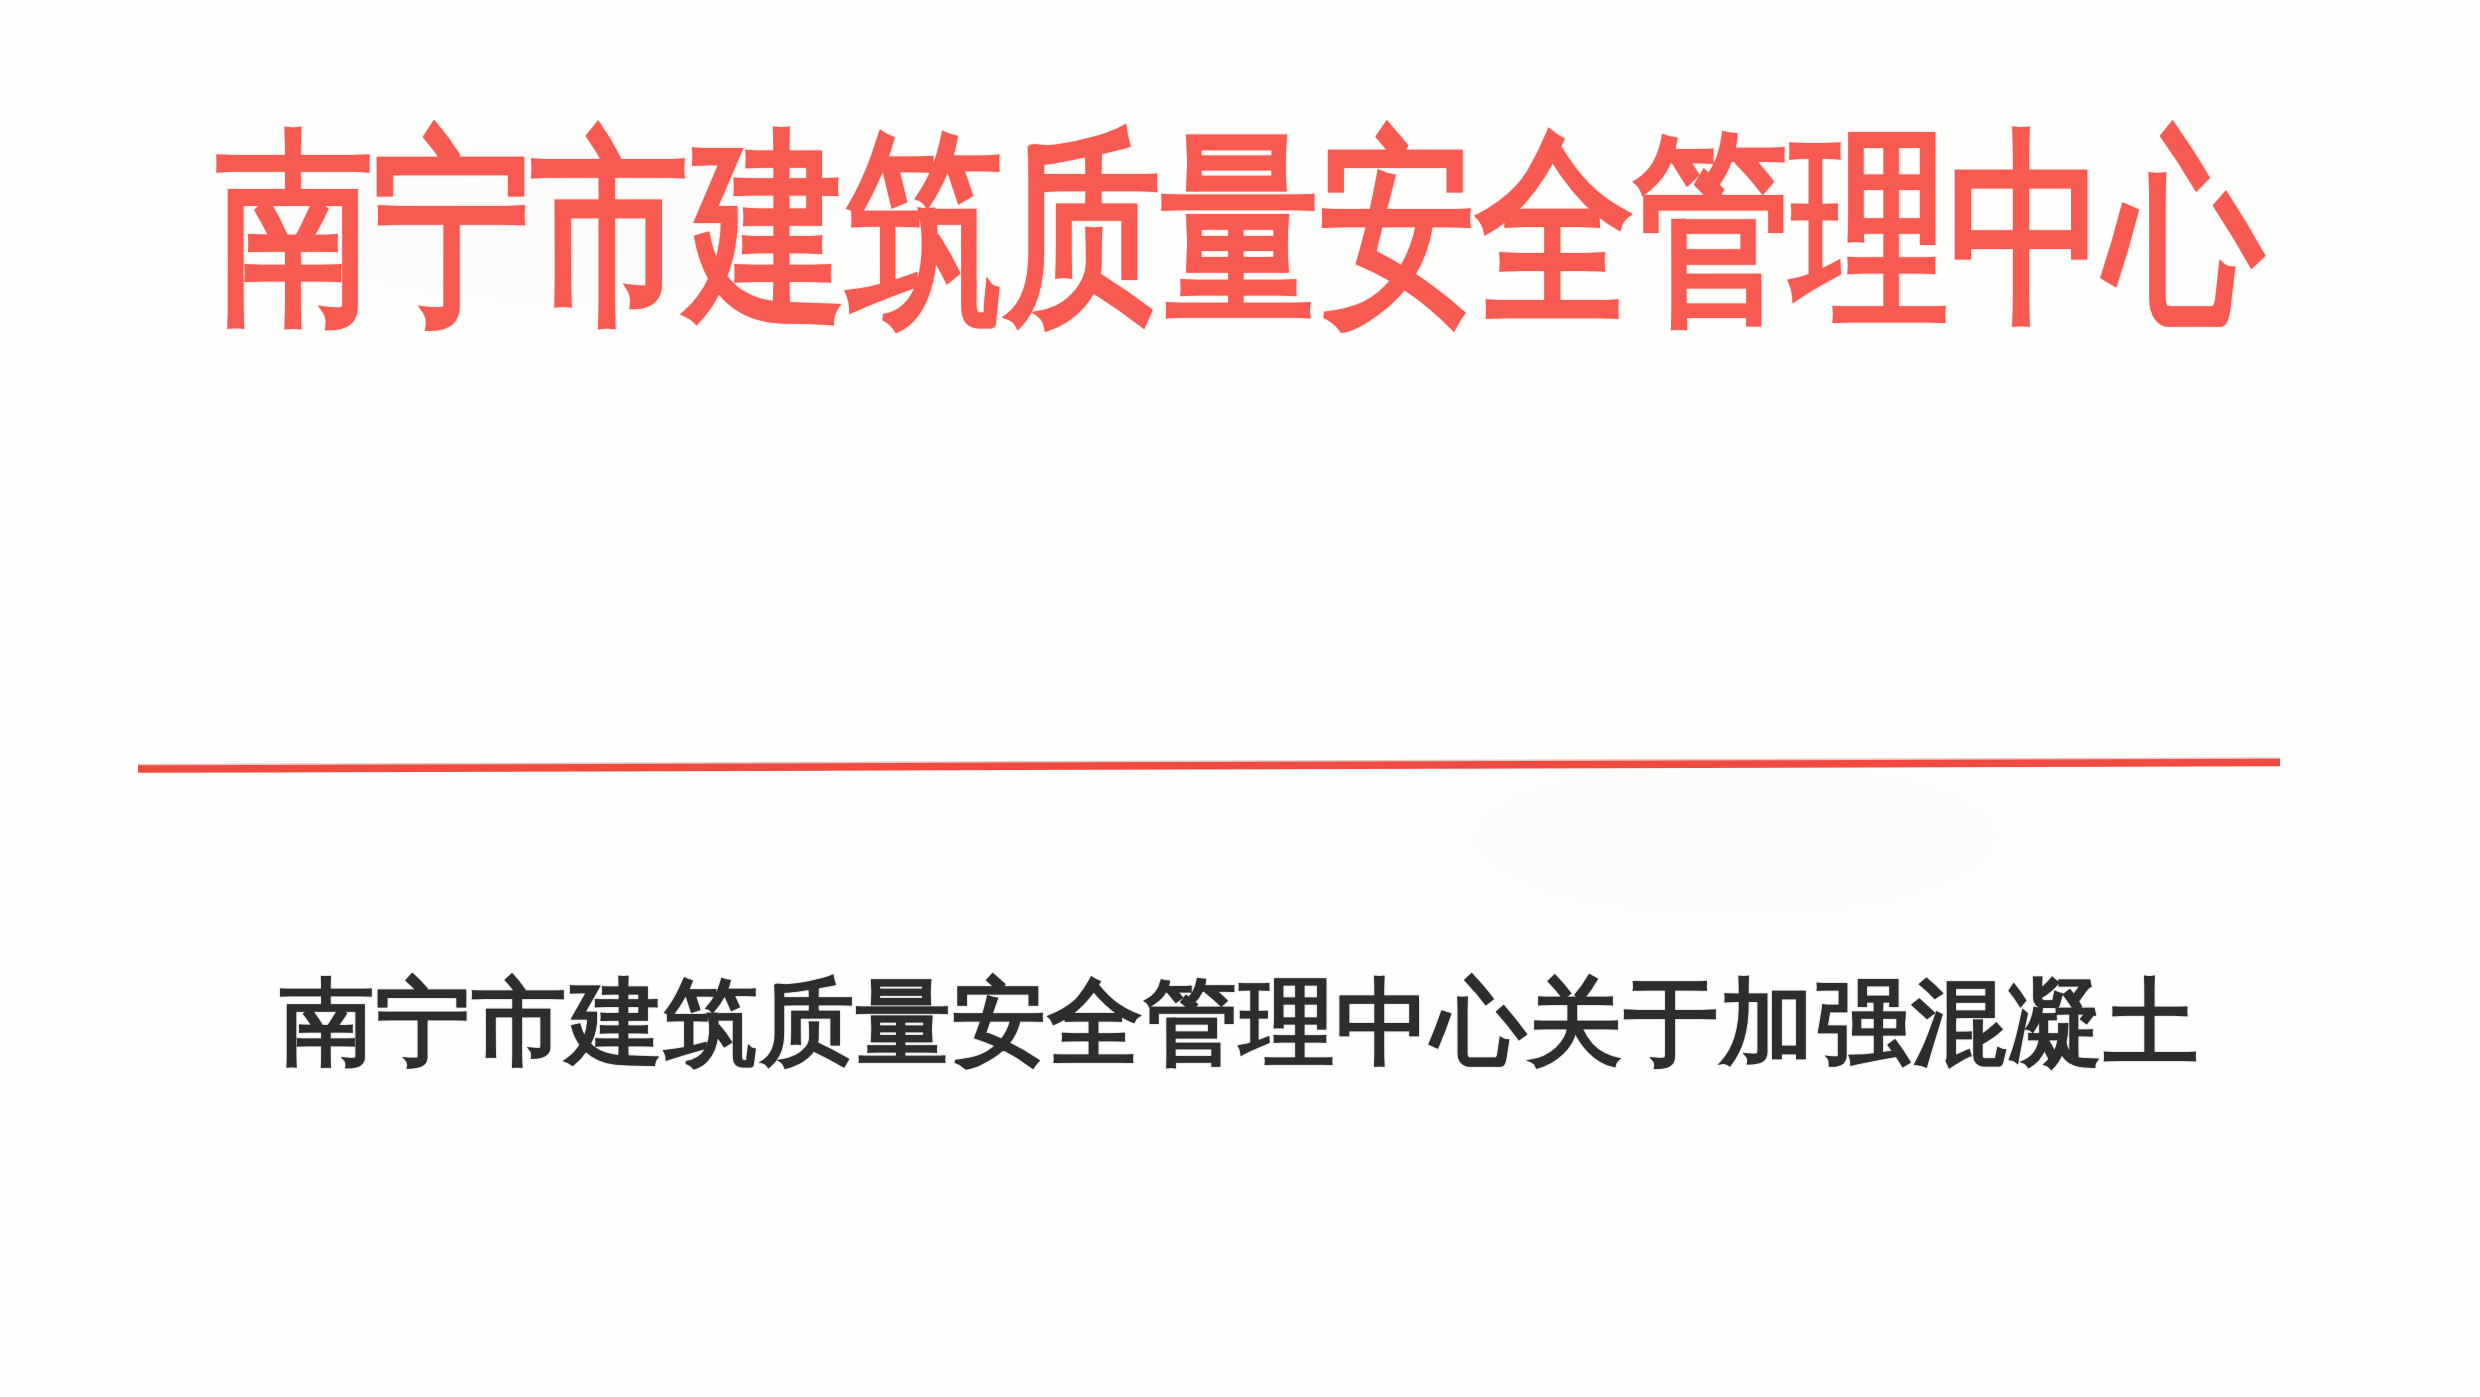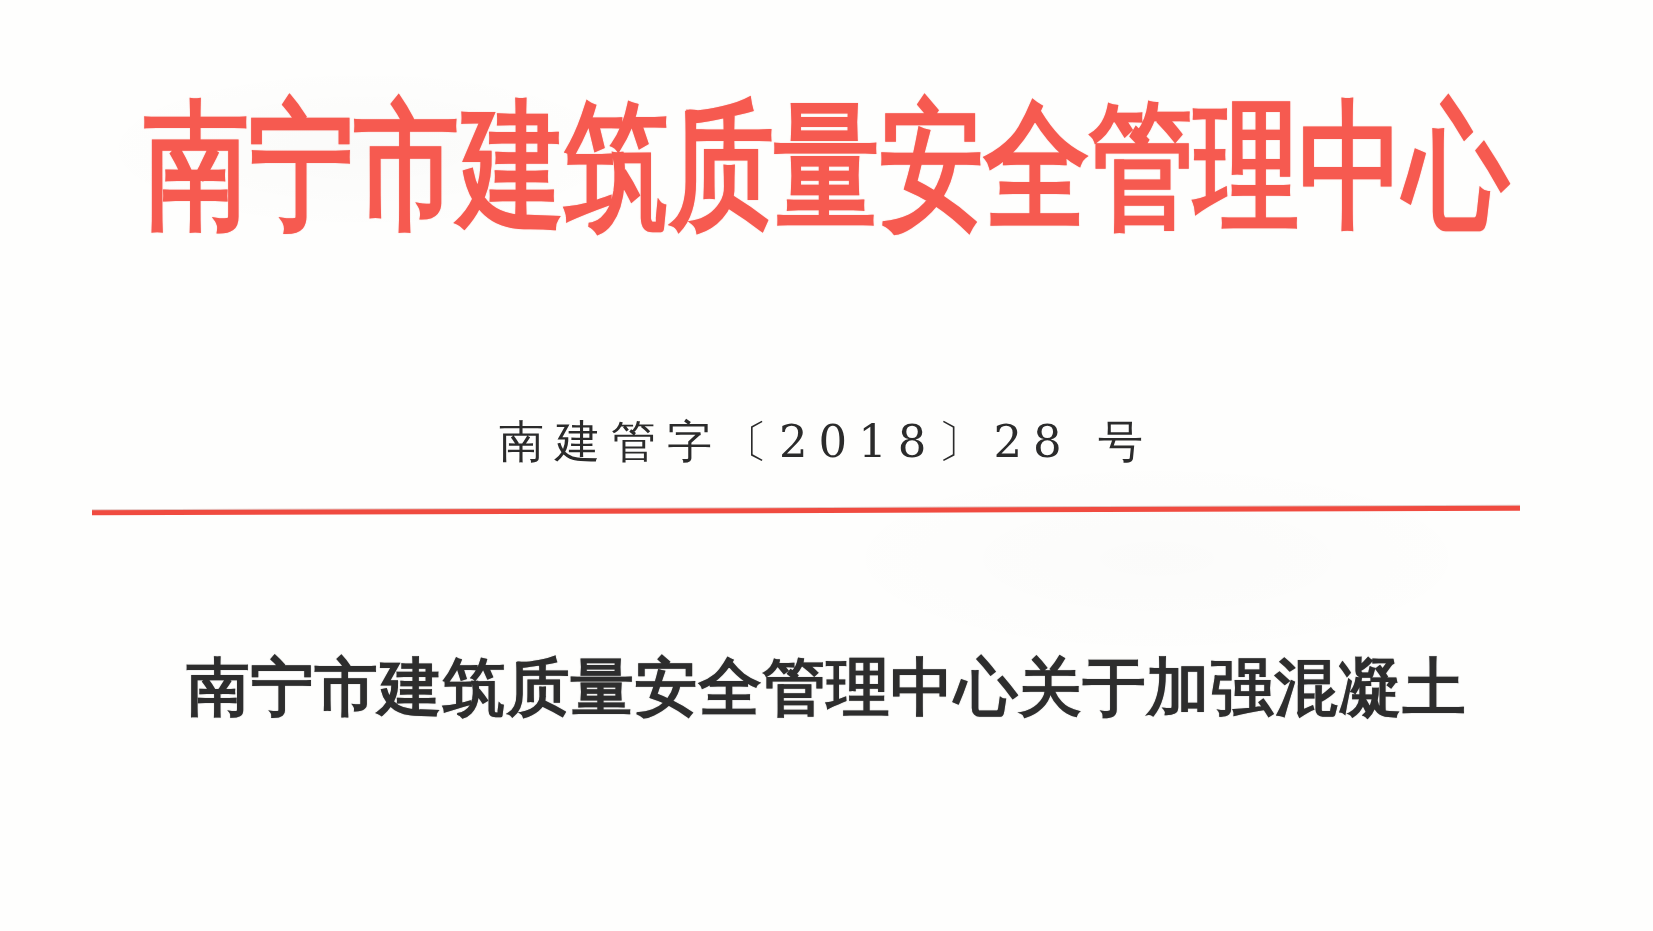--- a/index.html
+++ b/index.html
@@ -21,20 +21,21 @@
     font-family: "DejaVu Serif", "Liberation Serif", serif;
   }
   
   .page {
     position: absolute;
     inset: 0;
     background:
       radial-gradient(ellipse 400px 120px at 22% 16%, rgba(0,0,0,0.015), transparent 70%),
       radial-gradient(ellipse 500px 150px at 70% 60%, rgba(0,0,0,0.012), transparent 70%),
       var(--page-bg);
+    font-family: Liberation Mono, monospace;
   }
 
   .org-title {
     position: absolute;
     top: 66px;
     left: 0;
     width: 100%;
     text-align: center;
     font-size: 105px;
     font-weight: 700;
@@ -91,21 +92,20 @@
   .doc-title .line-1 { letter-spacing: 1px; }
   .doc-title .line-2 { letter-spacing: 6px; }
 </style>
 </head>
 <body>
 
 <div class="page">
 
   <div class="org-title">南宁市建筑质量安全管理中心</div>
 
-  <div class="doc-number">南建管字〔2018〕28 号</div>
 
   <div class="red-divider"></div>
 
   <div class="doc-title">
     <span class="line line-1">南宁市建筑质量安全管理中心关于加强混凝土</span>
   </div>
 
 </div>
 
 </body></html>

